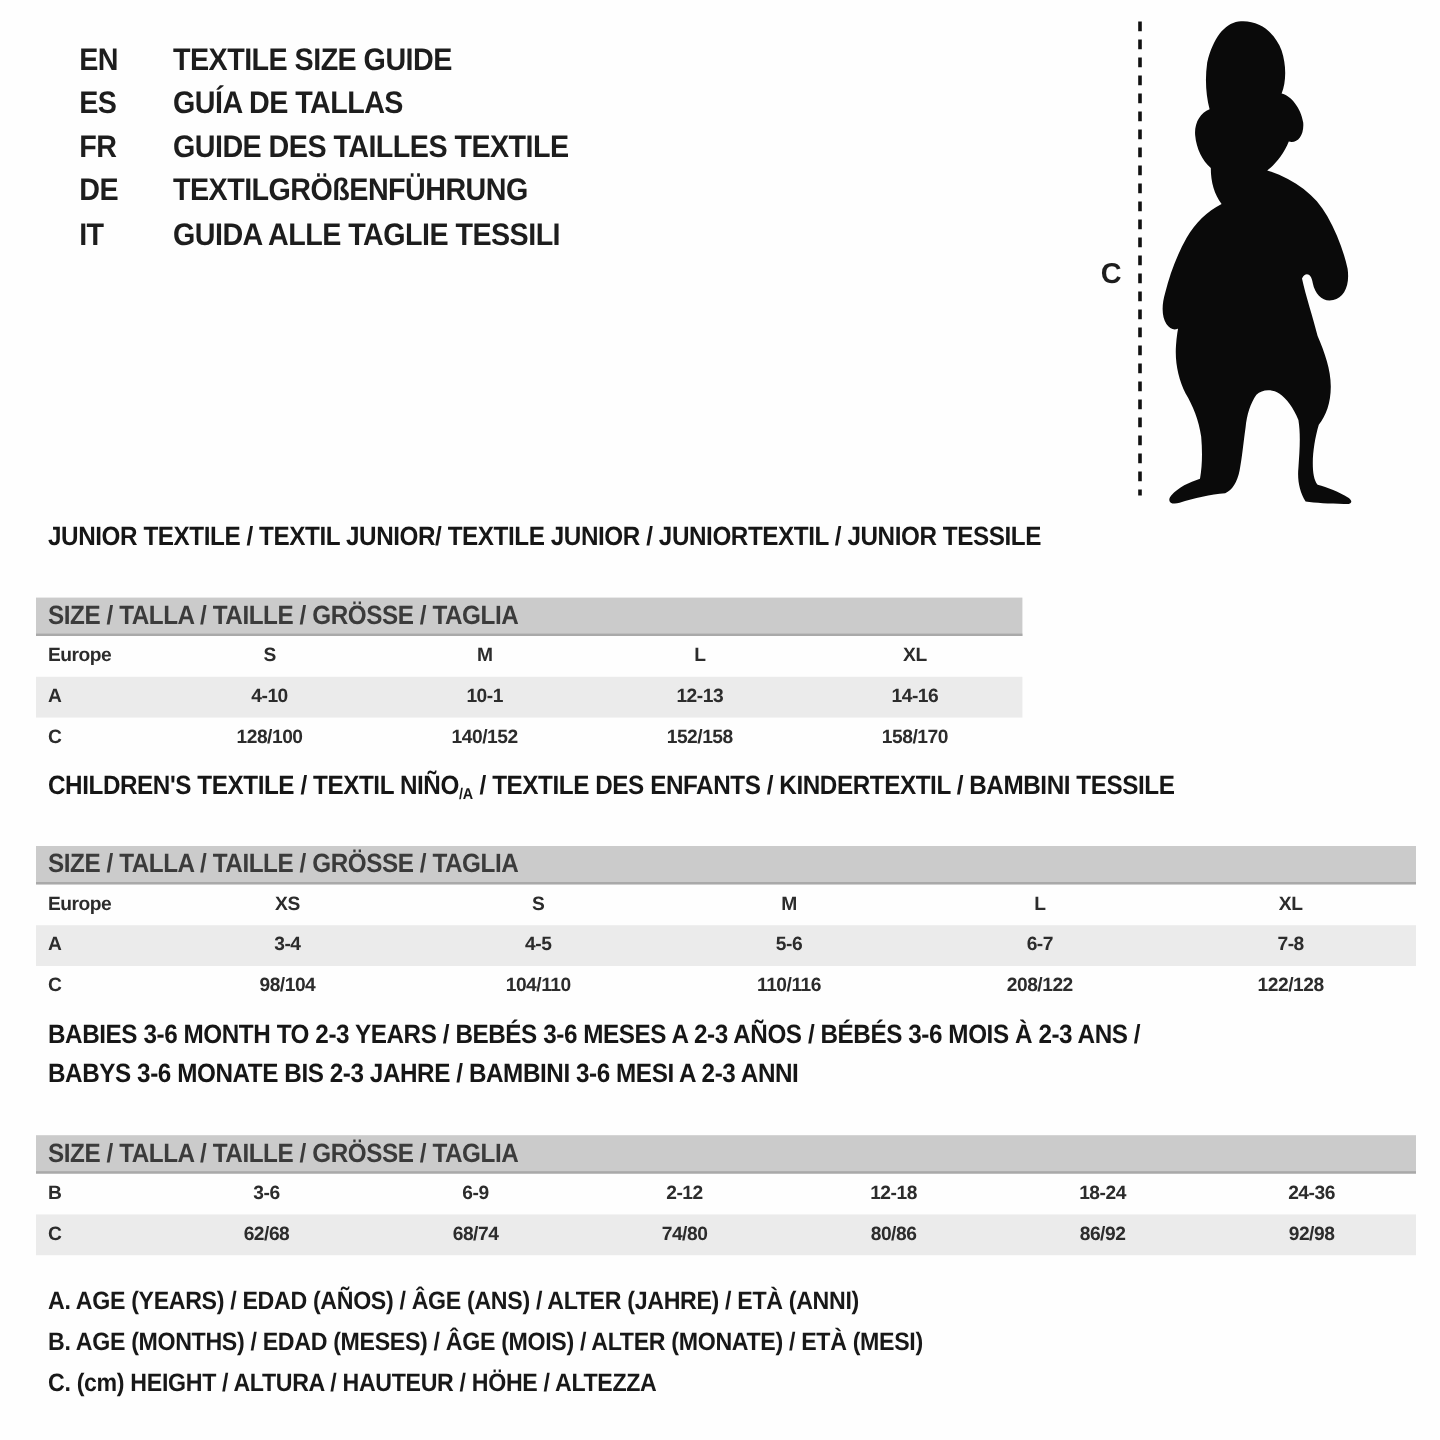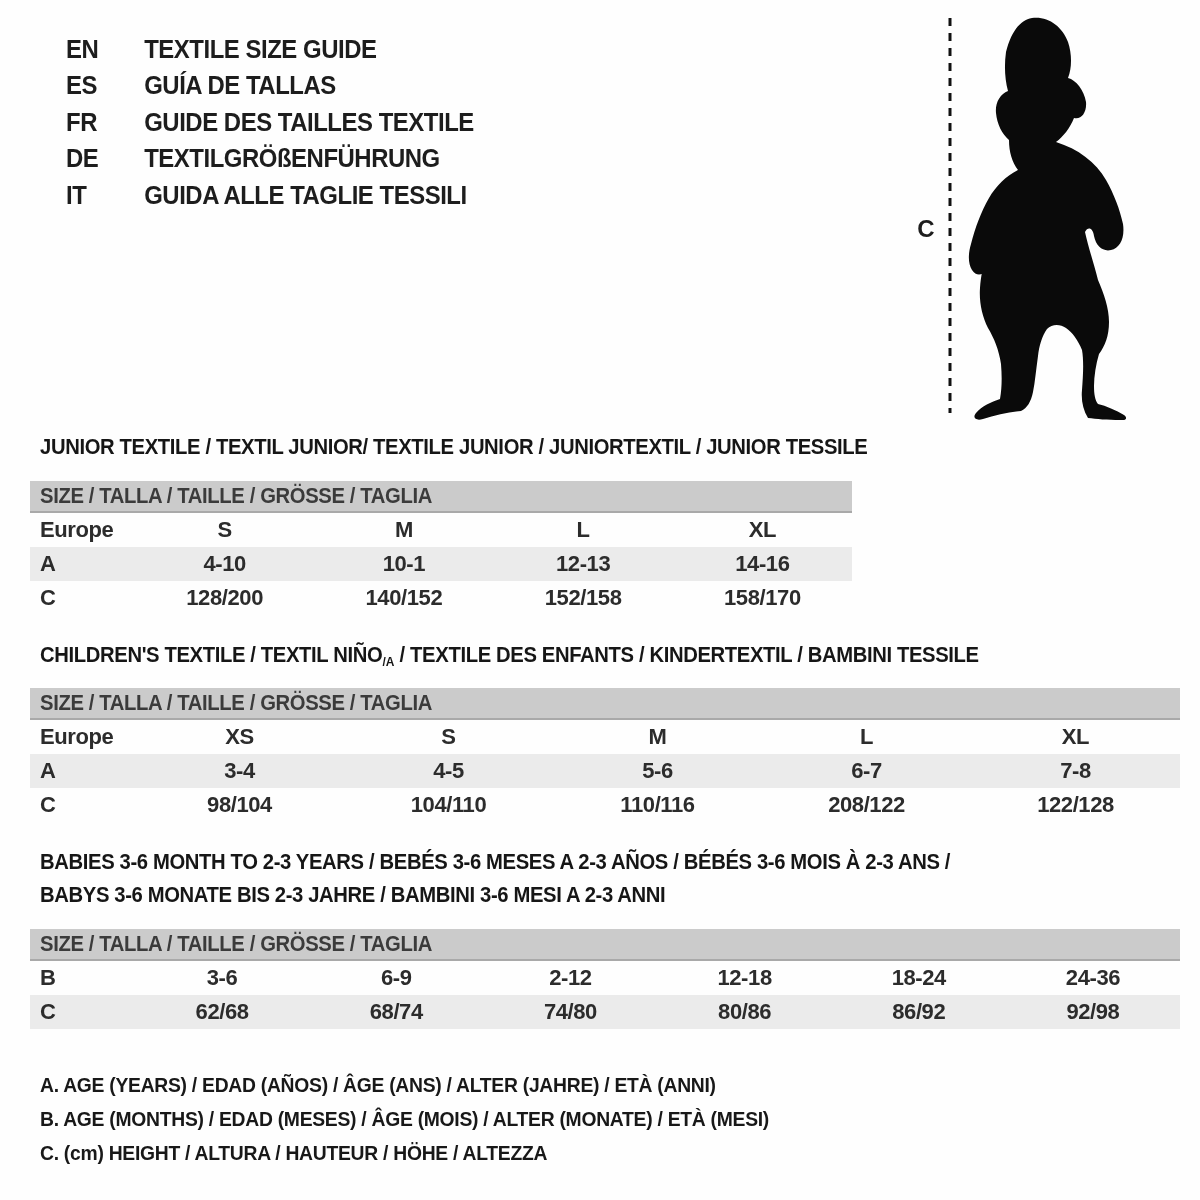--- a/index.html
+++ b/index.html
@@ -26,23 +26,23 @@
 
   
   .sec-title { font-size:22px; font-weight:700; letter-spacing:-0.4px; color:#161616; }
   .sec-title .sub { font-size:13px; position:relative; top:4px; letter-spacing:0; }
 
   
   .stable { left:30px; }
   .size-bar {
     height:32px; background:#cbcbcb; border-bottom:2px solid #a9a9a9;
     display:flex; align-items:center; padding-left:10px;
-    font-size:22px; font-weight:700; color:#3b3b3b; letter-spacing:-0.4px;
+    font-size:22px; font-weight:700; color:#3b3b3b; letter-spacing:-0.4px;margin-top:17px;
   }
-  .rows .trow { display:flex; align-items:center; height:34px; font-size:22px; font-weight:700; color:#2c2c2c; letter-spacing:-0.4px; }
+  .rows .trow { display:flex; align-items:center; height:34px; font-size:16px; font-weight:700; color:#2c2c2c; letter-spacing:-0.4px; }
   .rows .trow:nth-child(even) { background:#ebebeb; }
   .trow .lab { width:105px; padding-left:10px; text-align:left; }
   .trow .cell { flex:1; text-align:center; }
 
   
   .legend-line { font-size:21px; font-weight:700; letter-spacing:-0.3px; color:#181818; height:34px; }
 </style>
 </head>
 <body>
 
@@ -137,21 +137,21 @@
     </div>
     <div class="trow">
       <span class="lab">A</span>
       <span class="cell">4-10</span>
       <span class="cell">10-1</span>
       <span class="cell">12-13</span>
       <span class="cell">14-16</span>
     </div>
     <div class="trow">
       <span class="lab">C</span>
-      <span class="cell">128/200</span>
+      <span class="cell">128/100</span>
       <span class="cell">140/152</span>
       <span class="cell">152/158</span>
       <span class="cell">158/170</span>
     </div>
   </div>
 </div>
 
 <div class="abs sec-title cond" style="left:40px; top:642px;"><span>CHILDREN'S TEXTILE / TEXTIL NIÑO</span><span class="sub">/A</span><span> / TEXTILE DES ENFANTS / KINDERTEXTIL / BAMBINI TESSILE</span></div>
 <div class="abs stable" style="top:688px; width:1150px;">
   <div class="size-bar">

